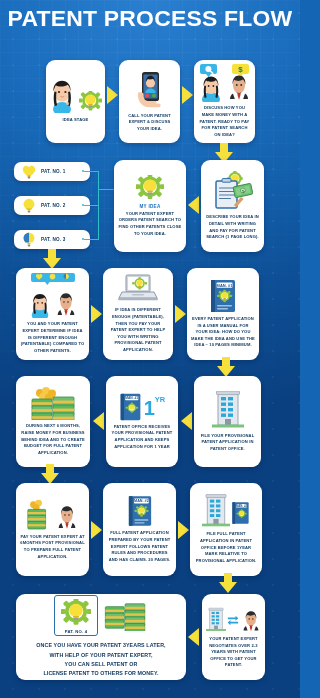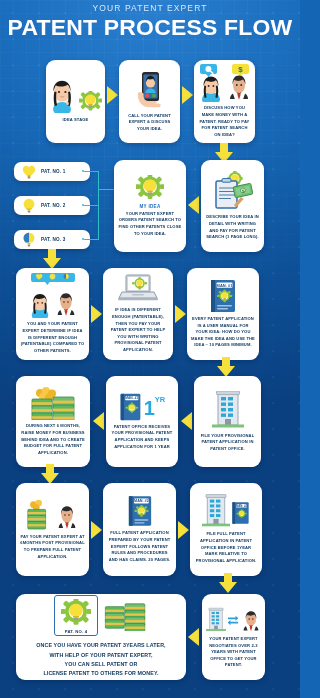--- a/index.html
+++ b/index.html
@@ -99,21 +99,20 @@
   .svgicon{display:block;}
 </style>
 </head>
 <body>
 
 <div id="root">
   <div class="bgpattern"></div>
   <div class="bgdots"></div>
 
   <div class="header">
-    <div class="subtitle">YOUR PATENT EXPERT</div>
     <div class="title">PATENT PROCESS FLOW</div>
   </div>
 
   <div class="card" style="left:46px;top:60px;width:59px;height:83px;justify-content:center;">
     <div class="art" style="margin-bottom:4px;">
       <svg width="26" height="34" viewBox="0 0 26 34" class="svgicon">
         <ellipse cx="12" cy="30" rx="9" ry="7" fill="#39b6e8"></ellipse>
         <path d="M4 13c0-6 3.6-9.6 8-9.6S20 7 20 13c0 6-3.6 9.6-8 9.6S4 19 4 13z" fill="#f6c9a8"></path>
         <path d="M3.4 12.6C3 6 6.6 1.8 12 1.8s9 4.2 8.6 10.8c-.7-3-1.3-5.6-3-6.8-2.4 2-9 2.6-11.7.4-1 1.3-1.8 3.6-2.5 6.4z" fill="#1c1c1c"></path>
         <path d="M4.5 12.5c-1.2 4-1 10 .2 14.6l2.4-.8c-1-4.6-1.2-9.6-.6-13.4zM20.1 12.5c1.2 4 1 10-.2 14.6l-2.4-.8c1-4.6 1.2-9.6.6-13.4z" fill="#1c1c1c"></path>

